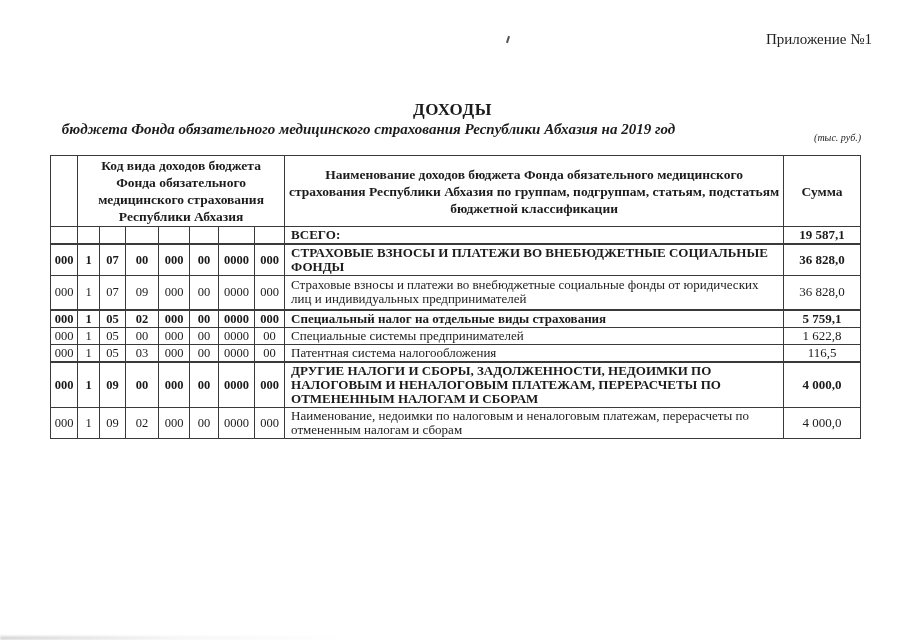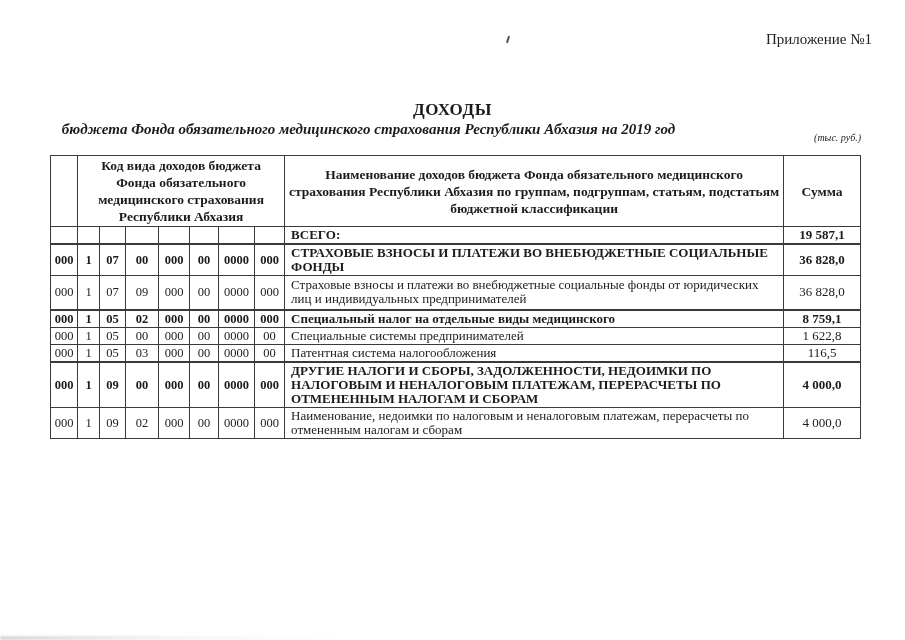--- a/index.html
+++ b/index.html
@@ -187,22 +187,22 @@
 
       <tr class="h17 bold thick">
         <td class="code">000</td>
         <td class="code">1</td>
         <td class="code">05</td>
         <td class="code">02</td>
         <td class="code">000</td>
         <td class="code">00</td>
         <td class="code">0000</td>
         <td class="code">000</td>
-        <td class="name">Специальный налог на отдельные виды медицинского</td>
-        <td class="sum">8 759,1</td>
+        <td class="name">Специальный налог на отдельные виды страхования</td>
+        <td class="sum">5 759,1</td>
       </tr>
 
       <tr class="h16">
         <td class="code">000</td>
         <td class="code">1</td>
         <td class="code">05</td>
         <td class="code">00</td>
         <td class="code">000</td>
         <td class="code">00</td>
         <td class="code">0000</td>

